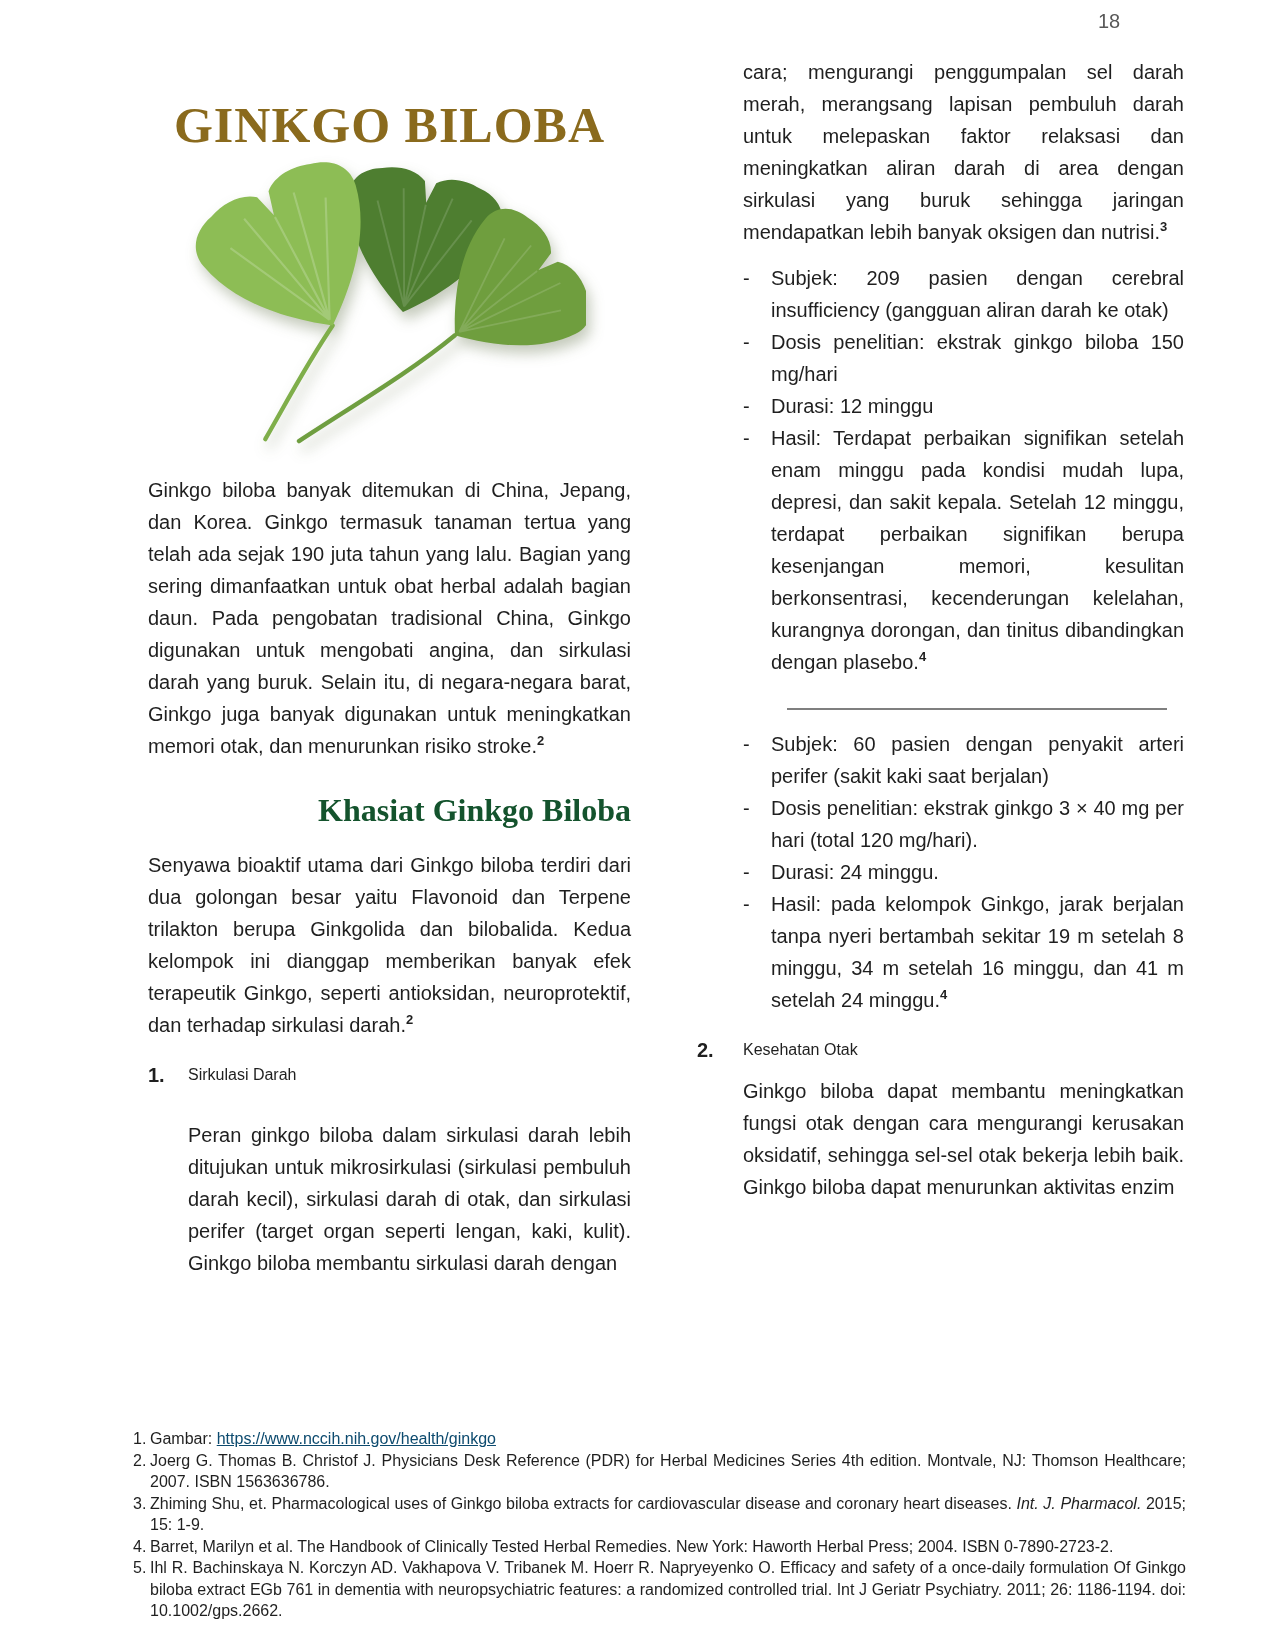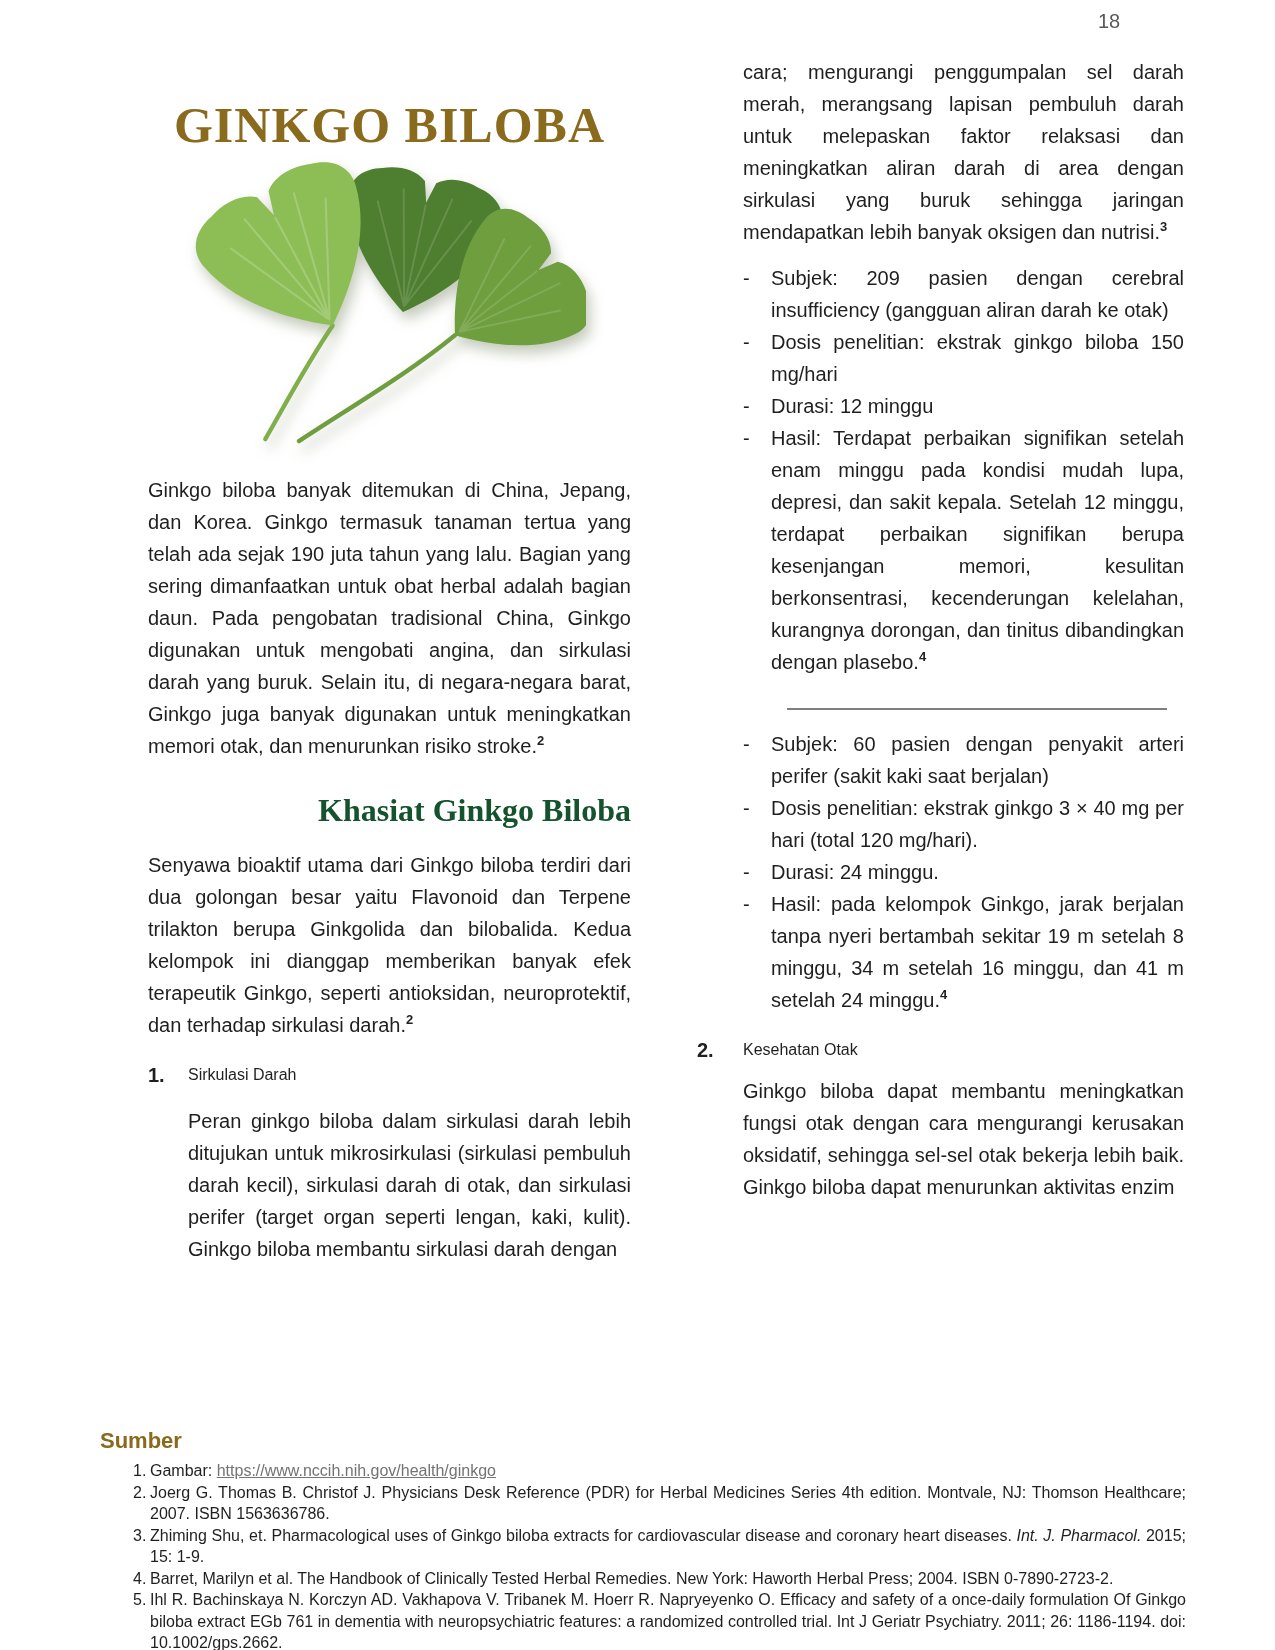--- a/index.html
+++ b/index.html
@@ -44,21 +44,21 @@
   }
   .khasiat-para{margin-top:20px;}
 
   .bold-sub{font-weight:700;font-size:20px;line-height:32px;margin-top:22px;text-align:left;}
 
   .num-item{display:flex;margin-top:18px;}
   .num-item .nmark{flex:none;font-weight:700;font-size:20px;line-height:32px;}
   .num-item .nlabel{flex:1;font-weight:400;font-size:16px;line-height:32px;}
   .col-left .num-item .nmark{width:40px;}
   .col-right .num-item .nmark{width:46px;}
-  .item-para-left{margin-left:40px;margin-top:14px;}
+  .item-para-left{margin-left:40px;margin-top:28px;}
   .item-para-right{margin-left:46px;margin-top:9px;}
 
   .rc-indent{margin-left:46px;}
 
   .bullet-list{margin-top:14px;}
   .bullet{display:flex;margin-left:46px;}
   .bullet .dash{flex:none;width:28px;font-size:20px;line-height:32px;}
   .bullet .btext{flex:1;font-size:20px;line-height:32px;text-align:justify;}
 
   sup{font-size:13px;font-weight:700;vertical-align:super;line-height:0;}
@@ -67,21 +67,21 @@
     margin:30px 0 18px 90px;
     width:380px;height:0;
     border-top:2px solid #7f7f7f;
   }
 
   .footer{position:absolute;left:100px;top:1428px;width:1086px;}
   .sumber-heading{font-weight:700;font-size:22px;color:#8a6a1d;margin:0 0 6px 0;}
   .ref{display:flex;margin-left:33px;}
   .ref .rnum{flex:none;width:17px;font-size:16px;line-height:21.5px;}
   .ref .rtext{flex:1;font-size:16px;line-height:21.5px;text-align:justify;}
-  .ref a{color:#737373;}
+  .ref a{color:#0c4a6e;}
 </style>
 </head>
 <body>
 
 <div class="page">
 
   <div class="page-number">18</div>
 
   <div class="col-left">
 
@@ -171,21 +171,20 @@
 
     <div class="num-item">
       <span class="nmark">2.</span>
       <span class="nlabel">Kesehatan Otak</span>
     </div>
     <p class="item-para-right">Ginkgo biloba dapat membantu meningkatkan fungsi otak dengan cara mengurangi kerusakan oksidatif, sehingga sel-sel otak bekerja lebih baik. Ginkgo biloba dapat menurunkan aktivitas enzim</p>
 
   </div>
 
   <div class="footer">
-    <div class="sumber-heading">Sumber</div>
 
     <div class="ref">
       <span class="rnum">1.</span>
       <span class="rtext"><span>Gambar: </span><a href="#">https://www.nccih.nih.gov/health/ginkgo</a></span>
     </div>
 
     <div class="ref">
       <span class="rnum">2.</span>
       <span class="rtext">Joerg G. Thomas B. Christof J. Physicians Desk Reference (PDR) for Herbal Medicines Series 4th edition. Montvale, NJ: Thomson Healthcare; 2007. ISBN 1563636786.</span>
     </div>

